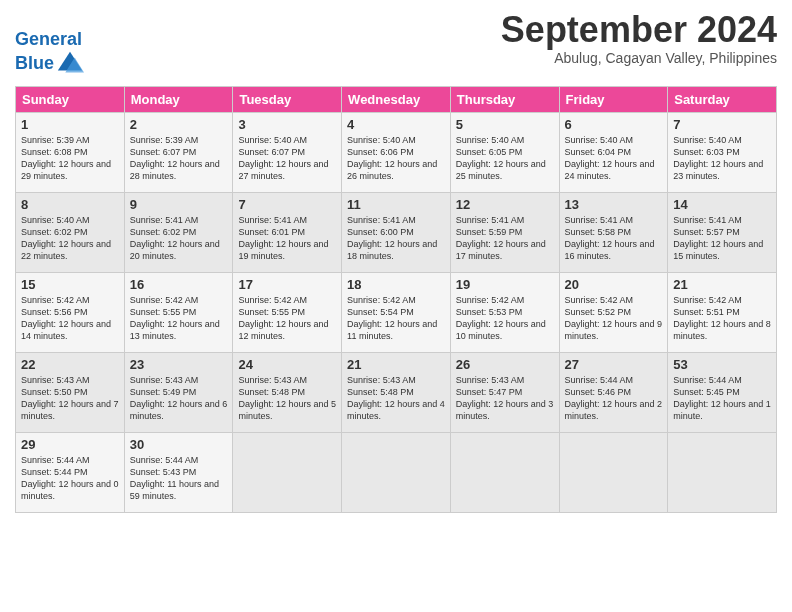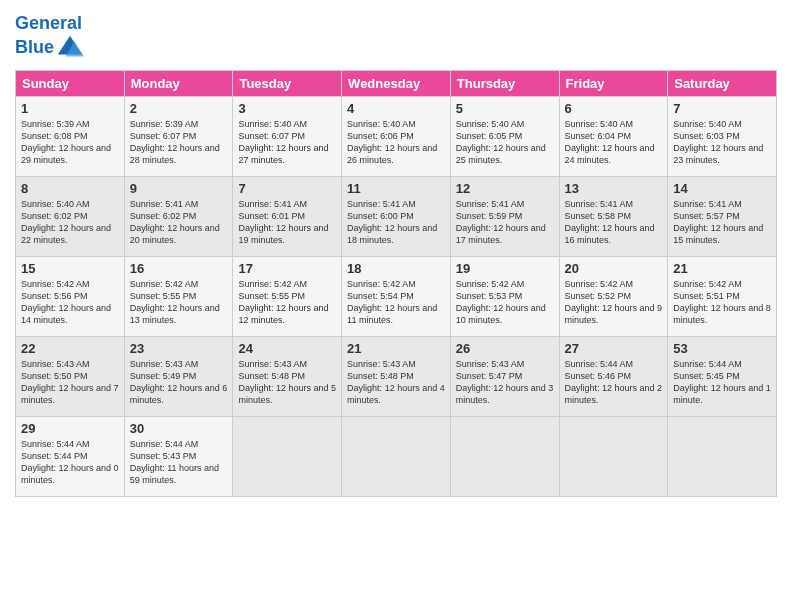--- a/index.html
+++ b/index.html
@@ -16,21 +16,21 @@
     }
     .header {
       display: flex;
       justify-content: space-between;
       align-items: flex-start;
       margin-bottom: 8px;
     }
     .logo {
       display: flex;
       align-items: flex-end;
-      margin-top: 4px;
+      margin-top: 20px;
     }
     .logo-text {
       font-size: 18px;
       font-weight: bold;
       color: #333;
       line-height: 1.1;
     }
     .logo-text span {
       color: #1a6ab1;
     }
@@ -108,20 +108,24 @@
         </div>
         <div style="display:flex;align-items:center;">
           <span class="logo-text" style="color:#1a6ab1;">Blue</span>
           <svg class="logo-icon" viewBox="0 0 30 30">
             <polygon points="15,2 28,22 2,22" fill="#1a6ab1"></polygon>
             <polygon points="20,8 30,24 10,24" fill="#4499dd" opacity="0.7"></polygon>
           </svg>
         </div>
       </div>
     </div>
+    <div class="title-block">
+      <div class="month-title">September 2024</div>
+      <div class="location">Abulug, Cagayan Valley, Philippines</div>
+    </div>
   </div>
 
   <table>
     <thead>
       <tr>
       <th>Sunday</th>
           <th>Monday</th>
           <th>Tuesday</th>
           <th>Wednesday</th>
           <th>Thursday</th>

